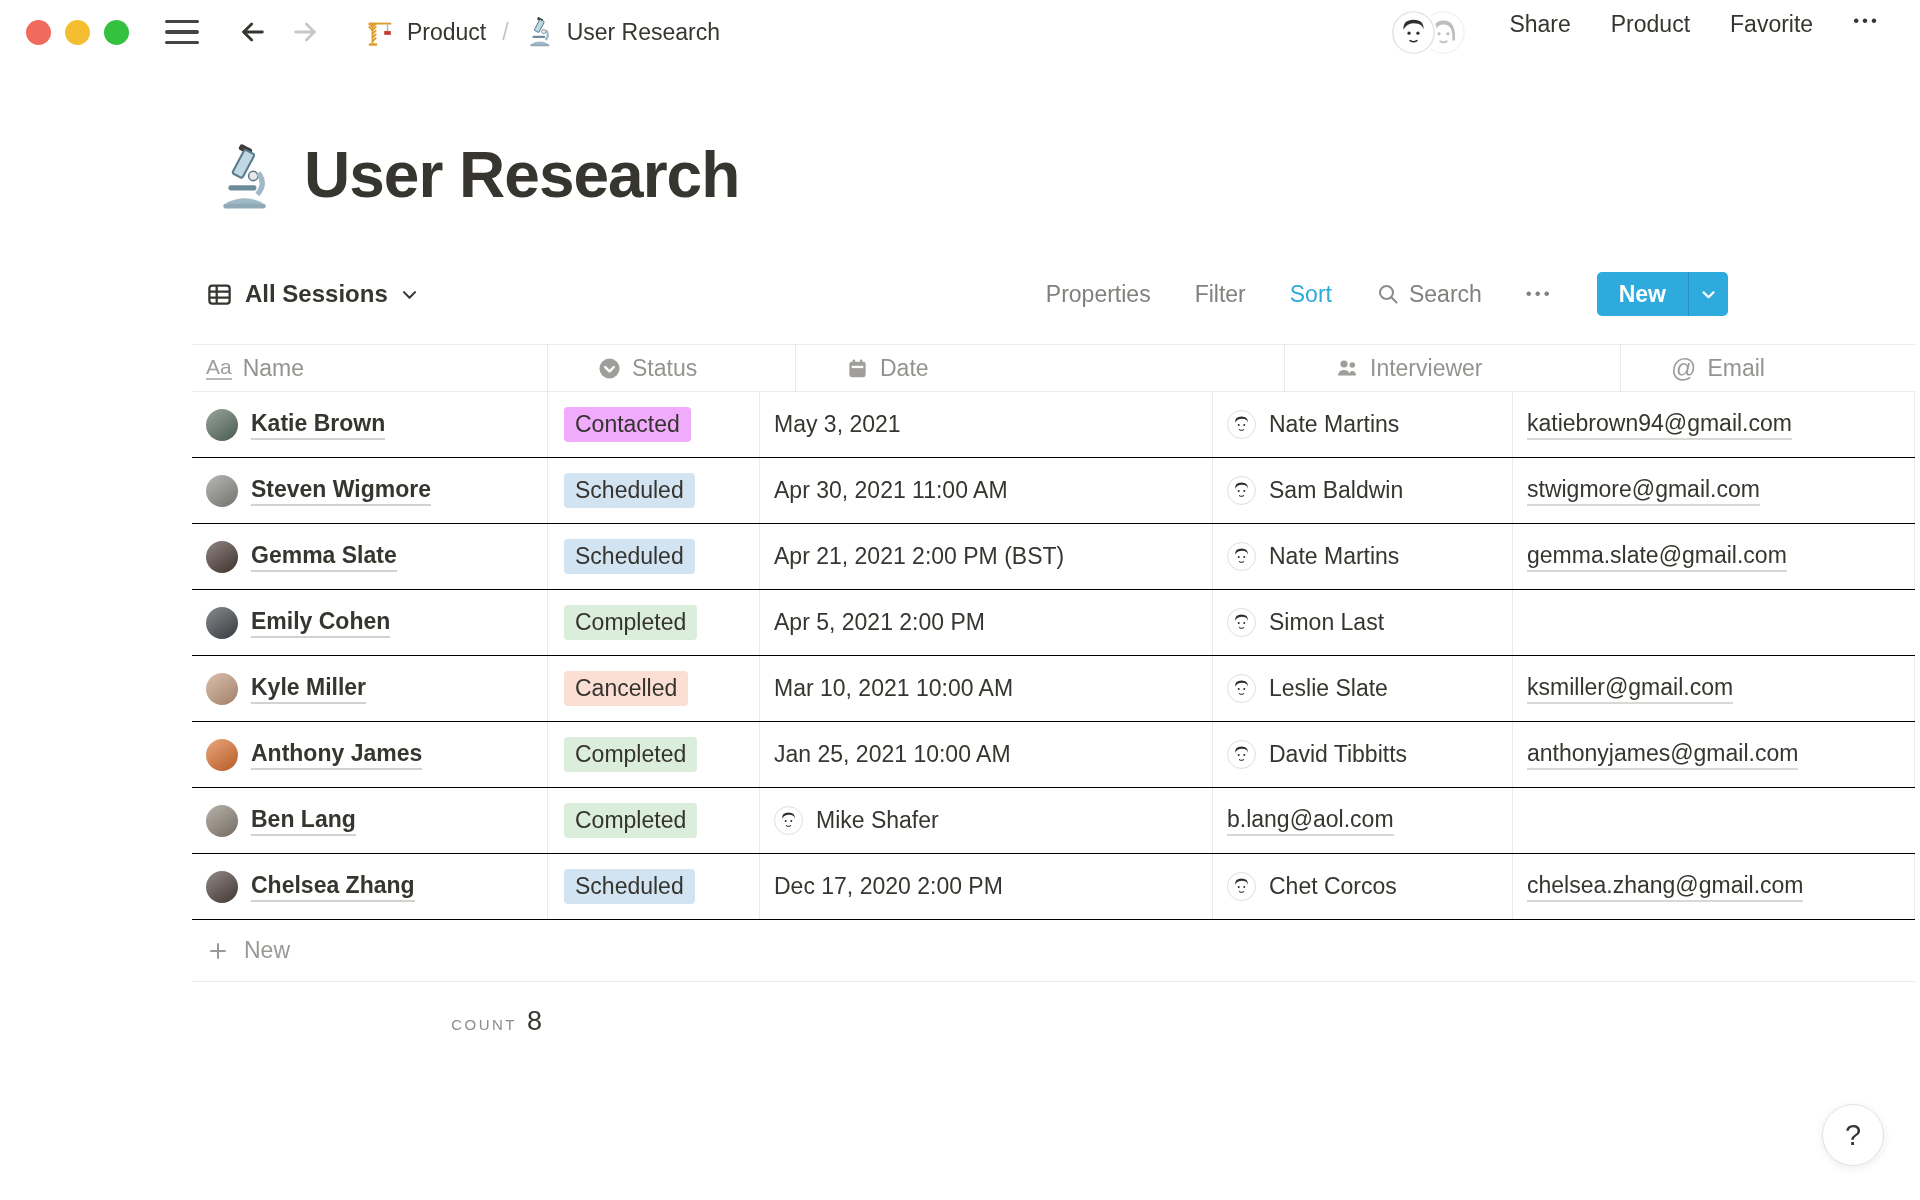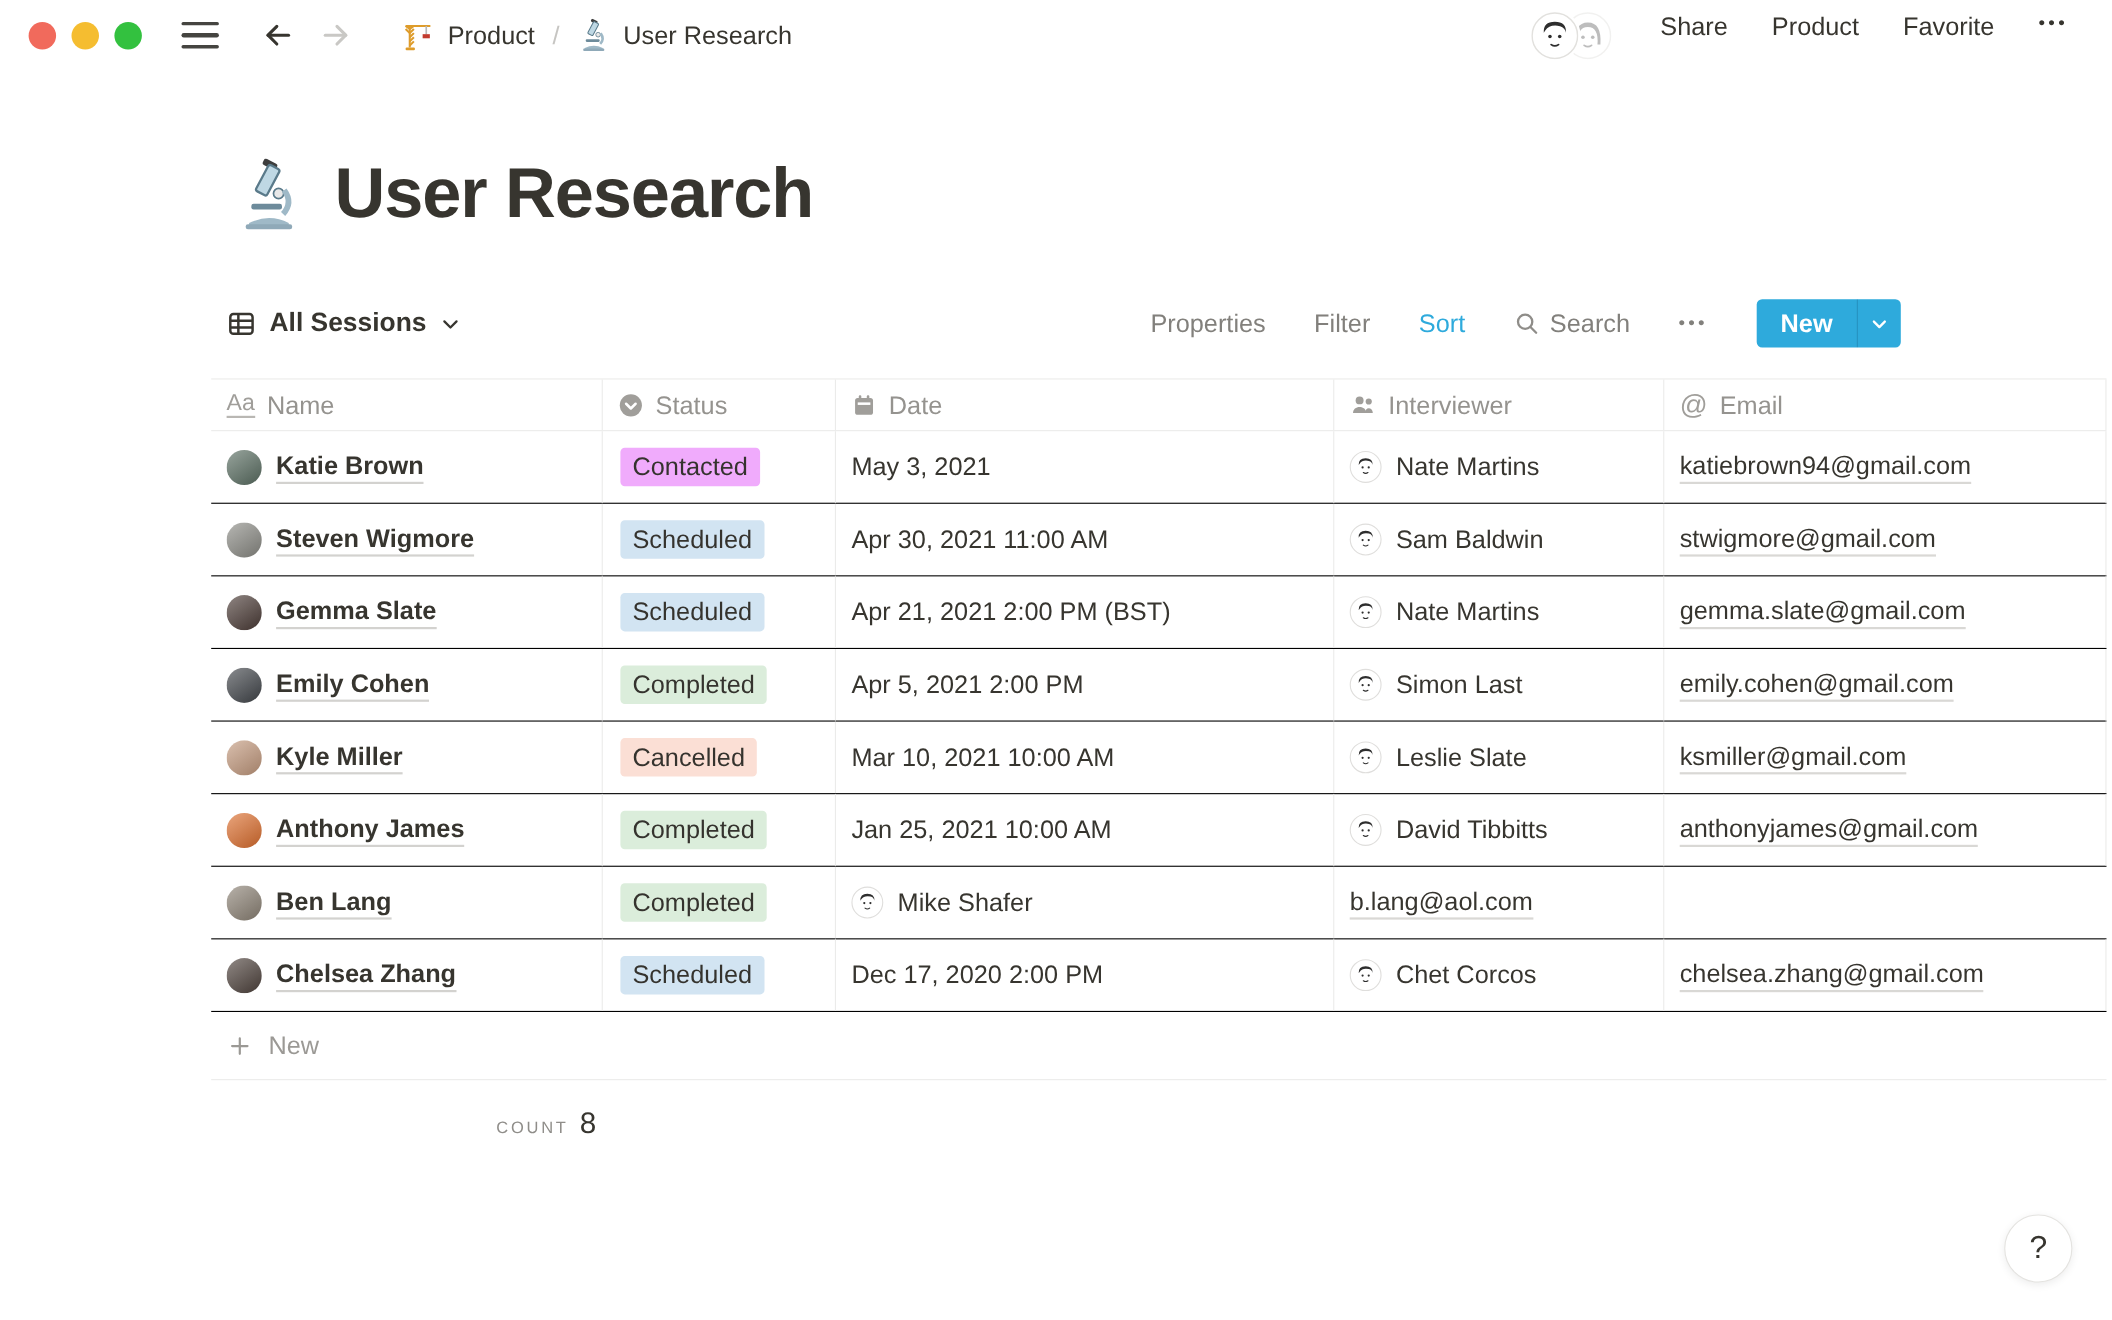--- a/index.html
+++ b/index.html
@@ -37,21 +37,21 @@
   .vt-item { font-size:23px; color:#82807C; cursor:pointer; }
   .vt-search { display:flex; align-items:center; gap:9px; color:#82807C; font-size:23px; cursor:pointer; }
   .vt-more { color:#82807C; font-size:17px; letter-spacing:3px; cursor:pointer; }
   .new-btn { display:flex; align-items:stretch; height:44px; border-radius:5px; overflow:hidden; cursor:pointer; }
   .new-btn .nb-main { color:#fff; font-size:23px; font-weight:700; display:flex; align-items:center; padding:0 22px; }
   .new-btn .nb-dd { width:40px; display:flex; align-items:center; justify-content:center; border-left:1px solid rgba(0,40,70,.18); }
 
   
   .table { margin:26px 0 0 192px; width:1723px; }
   .thead, .trow { display:grid; grid-template-columns:356px 212px 453px 300px 402px; }
-  .thead { height:48px; border-top:1px solid #EBEBEA; border-bottom:1px solid #EBEBEA; }
+  .thead { height:48px; border-top:1px solid #EBEBEA; border-bottom:1px solid #EBEBEA;gap:36px; }
   .th { display:flex; align-items:center; gap:11px; padding-left:14px; color:#95938F;
         font-size:23px; border-right:1px solid #EBEBEA; cursor:pointer; }
   .aa-icon { font-size:21px; color:#A09E9A; border-bottom:2px solid #B9B7B3; line-height:1; padding-bottom:1px; }
   .at-icon { font-size:25px; color:#A09E9A; }
   .trow { height:66px; border-bottom:1px solid #000000; }
   .td { display:flex; align-items:center; padding-left:14px; font-size:23px;
         border-right:1px solid #EBEBEA; overflow:hidden; white-space:nowrap; cursor:pointer; }
   .row-avatar { width:32px; height:32px; border-radius:50%; flex:0 0 32px; margin-right:13px; }
   .name-link { font-weight:700; border-bottom:2px solid #D3D2CF; padding-bottom:1px; }
   .badge { border-radius:4px; padding:4px 11px; color:#35332E; margin-left:2px; }
@@ -328,23 +328,20 @@
         <span class="sk-av">
           <svg width="27" height="27" viewBox="0 0 32 32">
               <path d="M8.5 14 Q8 6.5 16 6.5 Q24 6.5 23.5 14 Q23 10.5 19.5 9.5 Q12.5 8 9.5 12.5 Z" fill="#2E2E2E"></path>
               <circle cx="12.7" cy="16.5" r="1.2" fill="#2E2E2E"></circle>
               <circle cx="19.3" cy="16.5" r="1.2" fill="#2E2E2E"></circle>
               <path d="M13.5 22 q2.5 1.8 5 0" stroke="#2E2E2E" stroke-width="1.2" fill="none" stroke-linecap="round"></path>
             </svg>
         </span>
         <span>Simon Last</span>
       </div>
-      <div class="td">
-        <span class="email-link">emily.cohen@gmail.com</span>
-      </div>
     </div>
 
     <div class="trow">
       <div class="td">
         <span class="row-avatar" style="background: linear-gradient(145deg, rgba(255, 255, 255, 0.38), rgba(0, 0, 0, 0.18)), rgb(196, 154, 126);"></span>
         <span class="name-link">Kyle Miller</span>
       </div>
       <div class="td">
         <span class="badge" style="background: rgb(251, 223, 213);">Cancelled</span>
       </div>

